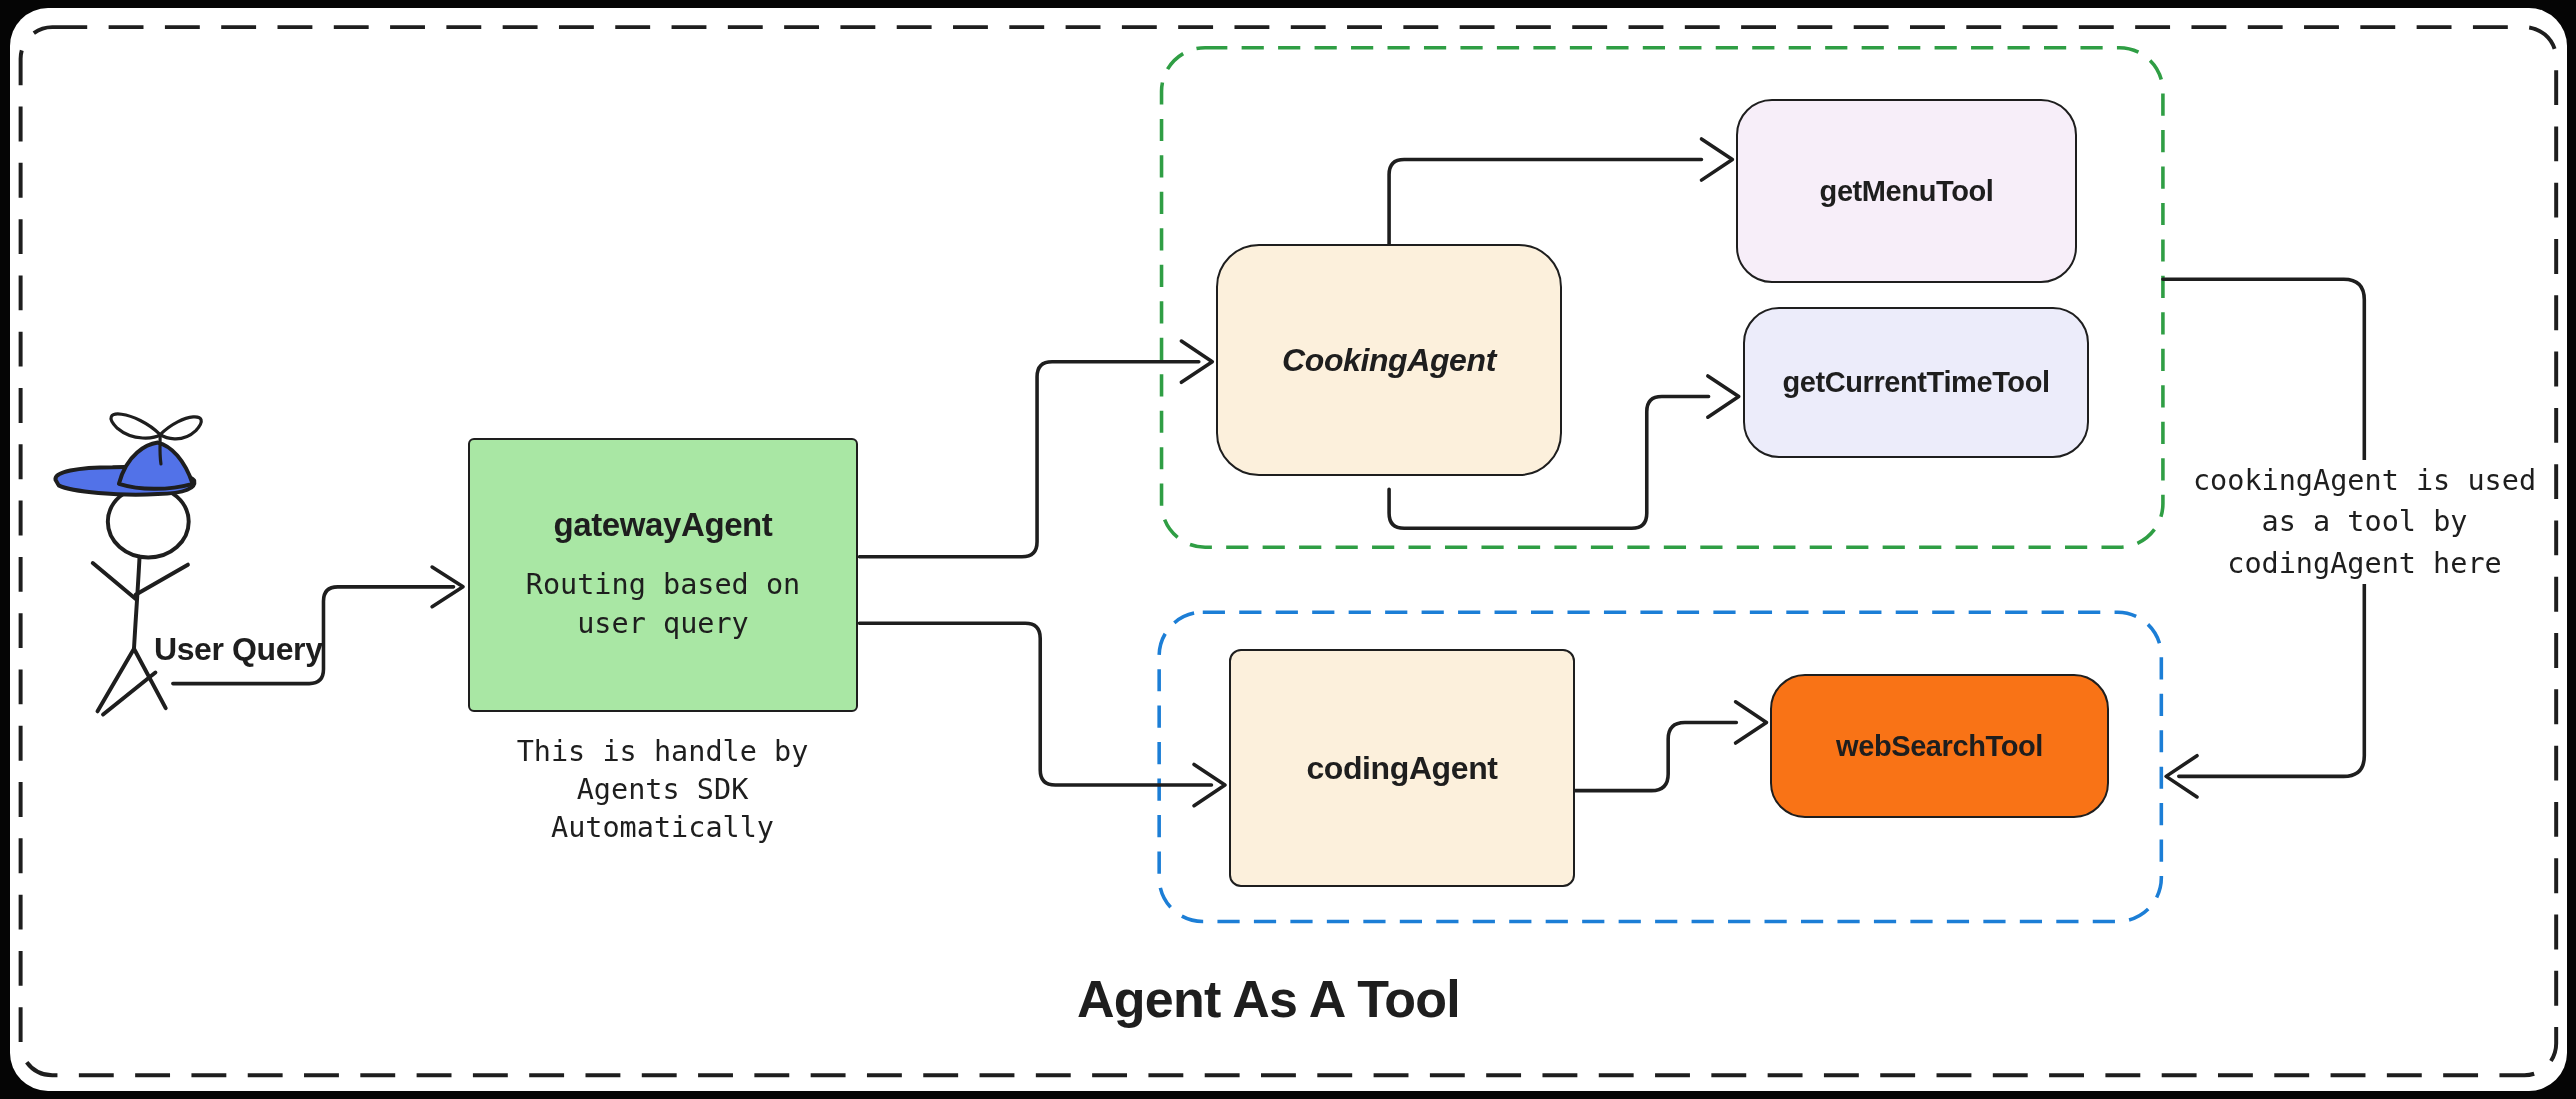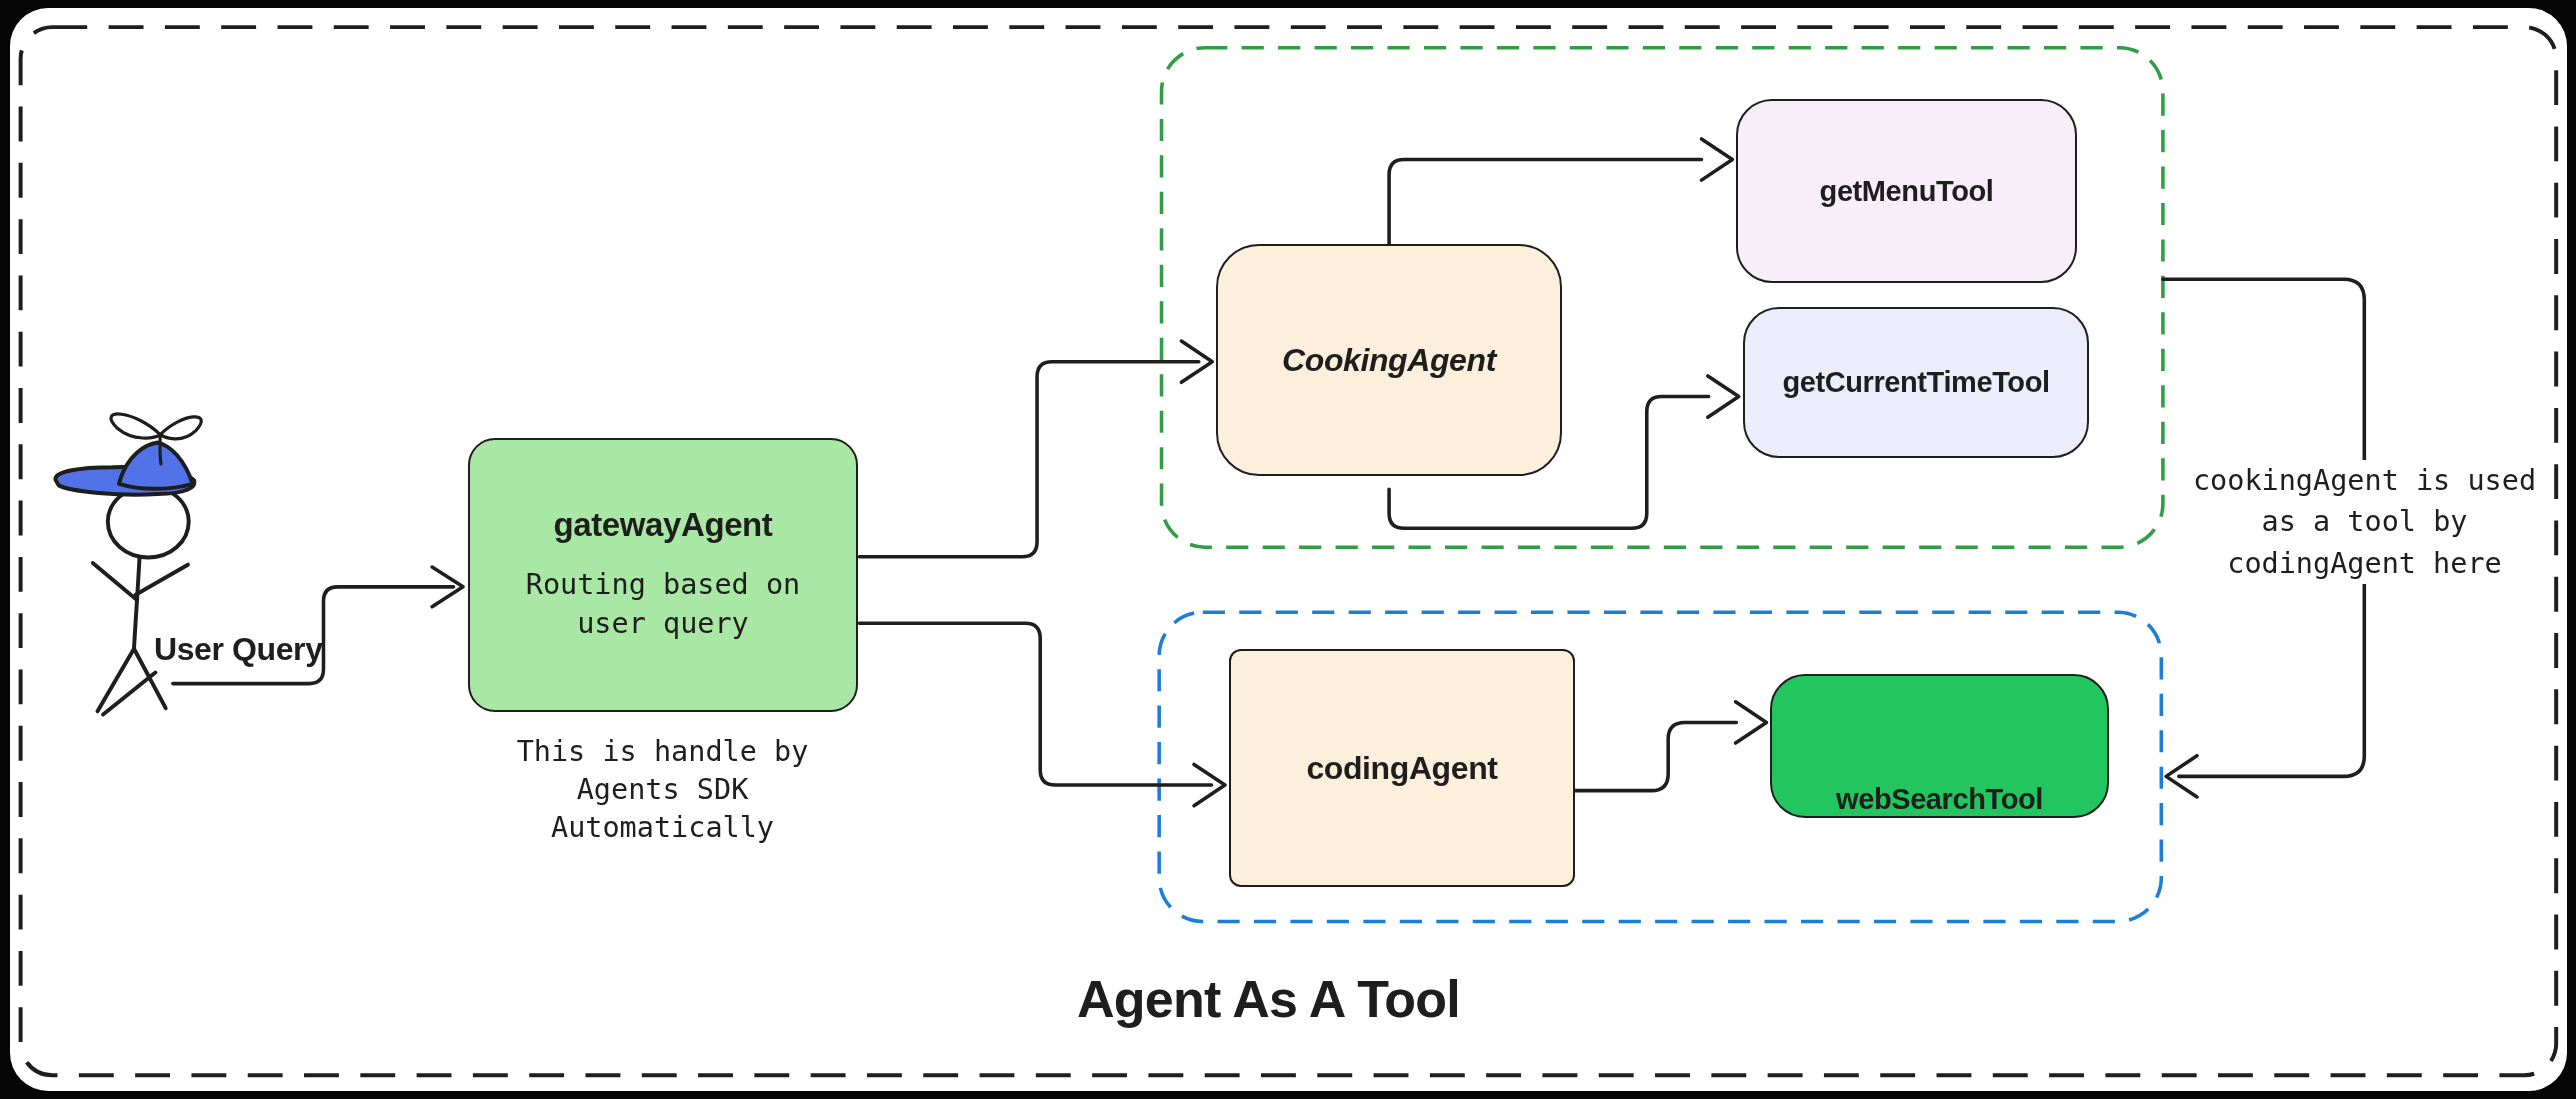--- a/index.html
+++ b/index.html
@@ -8,21 +8,21 @@
   .stage{position:absolute;inset:0;}
   .sheet{position:absolute;left:9.5px;top:8px;right:9.5px;bottom:9.5px;
          background:#ffffff;border-radius:38px;}
   svg.layer{position:absolute;left:0;top:0;width:2576px;height:1100px;z-index:2;}
 
   .box{position:absolute;z-index:3;display:flex;flex-direction:column;
        align-items:center;justify-content:center;text-align:center;
        border:2.8px solid #1e1e1e;box-sizing:border-box;}
   .box .label{font-weight:bold;letter-spacing:-0.4px;}
 
-  .gateway{left:468px;top:438px;width:390px;height:274px;border-radius:27px;gap:20.6px;}
+  .gateway{left:468px;top:438px;width:390px;height:274px;border-radius:6px;gap:20.6px;}
   .gateway .label{font-size:33px;}
   .gateway .desc{font-family:"DejaVu Sans Mono",monospace;font-size:28.5px;
                  line-height:1.38;white-space:pre-line;}
 
   .cooking-agent{left:1216px;top:244px;width:346px;height:232px;border-radius:43px;font-style:italic;}
   .coding-agent{left:1229px;top:649px;width:346px;height:238px;border-radius:12px;}
   .cooking-agent .label,.coding-agent .label{font-size:32px;}
 
   .tool-menu{left:1736px;top:99px;width:341px;height:184px;border-radius:36px;}
   .tool-time{left:1743px;top:307px;width:346px;height:151px;border-radius:36px;text-align:center;}
@@ -112,21 +112,21 @@
   </div>
 
   <div class="box tool-time" style="background:#ececfa;">
     <div class="label">getCurrentTimeTool</div>
   </div>
 
   <div class="box coding-agent" style="background:#fcf0dc;">
     <div class="label">codingAgent</div>
   </div>
 
-  <div class="box tool-web" style="background:#22c55e;justify-content:flex-end;">
+  <div class="box tool-web" style="background:#f97316;">
     <div class="label">webSearchTool</div>
   </div>
 
   <div class="user-label">User Query</div>
 
   <div class="free-text annotation">cookingAgent is used
 as a tool by
 codingAgent here</div>
 
   <div class="title">Agent As A Tool</div>

